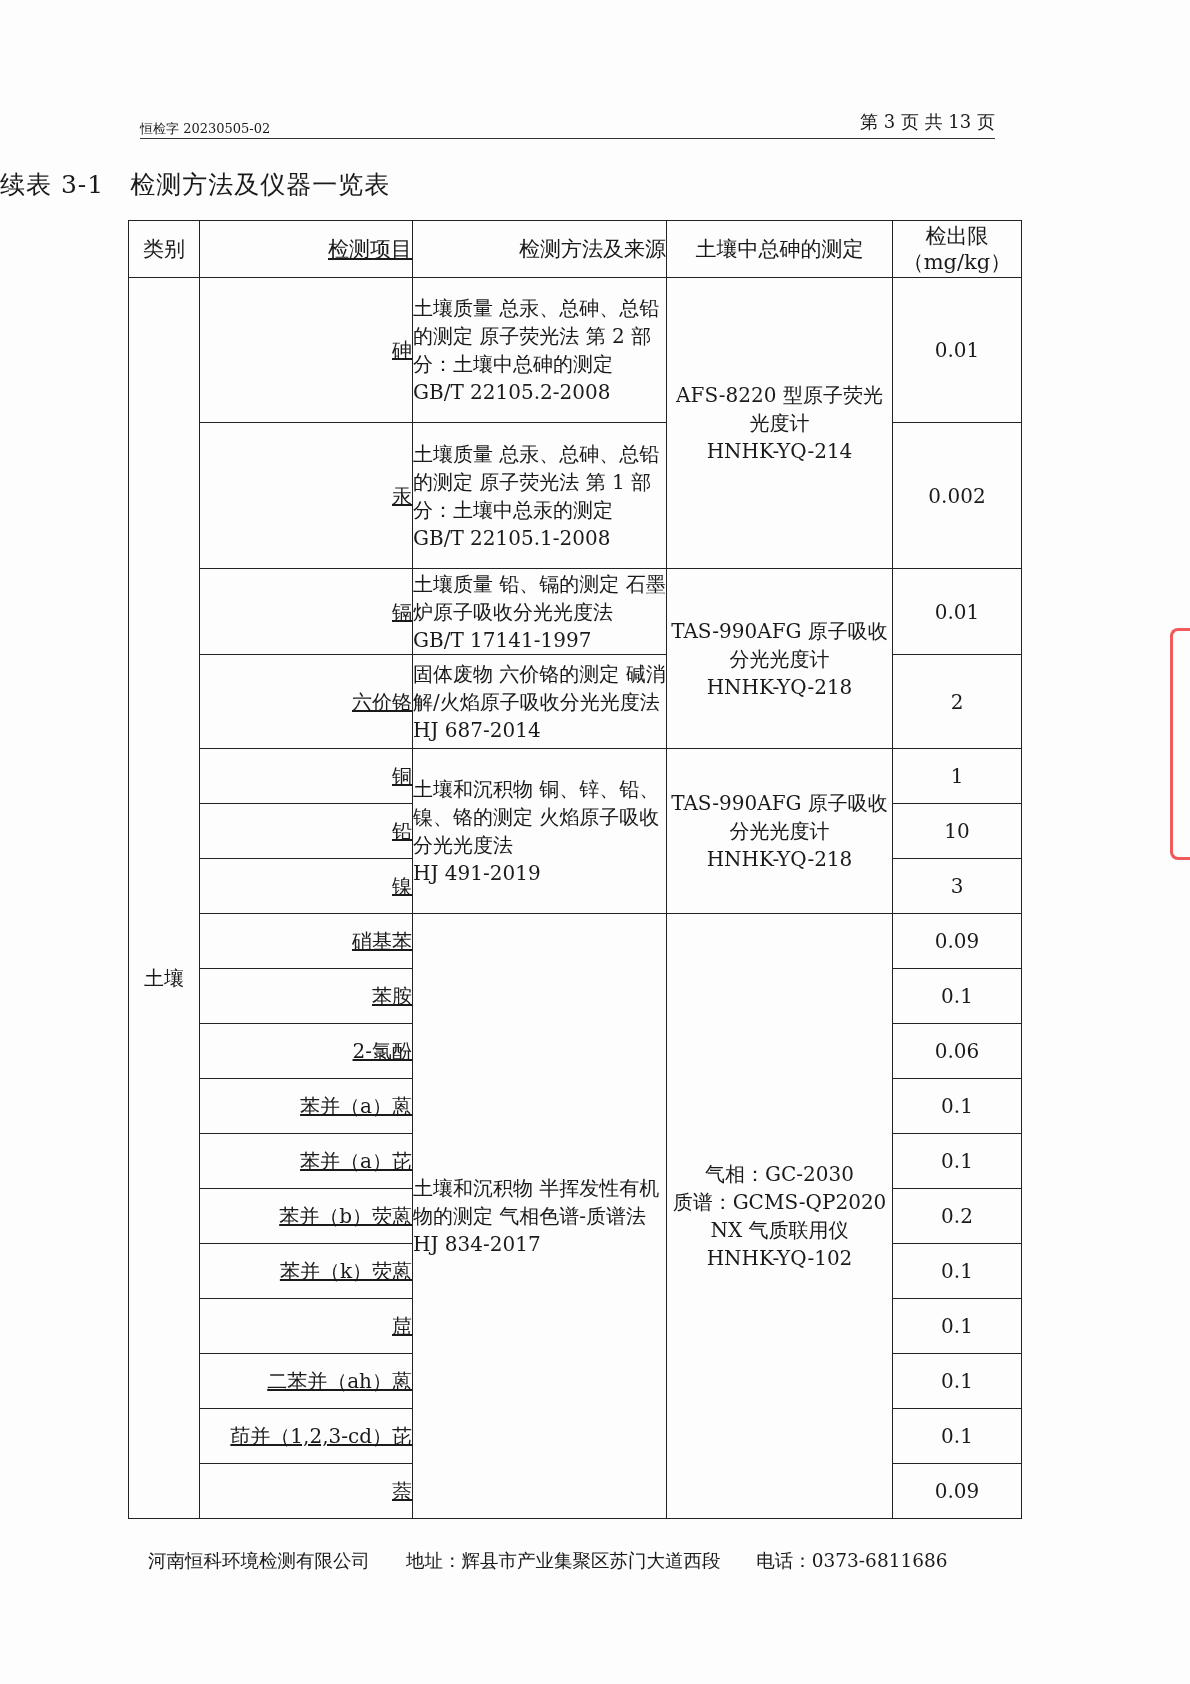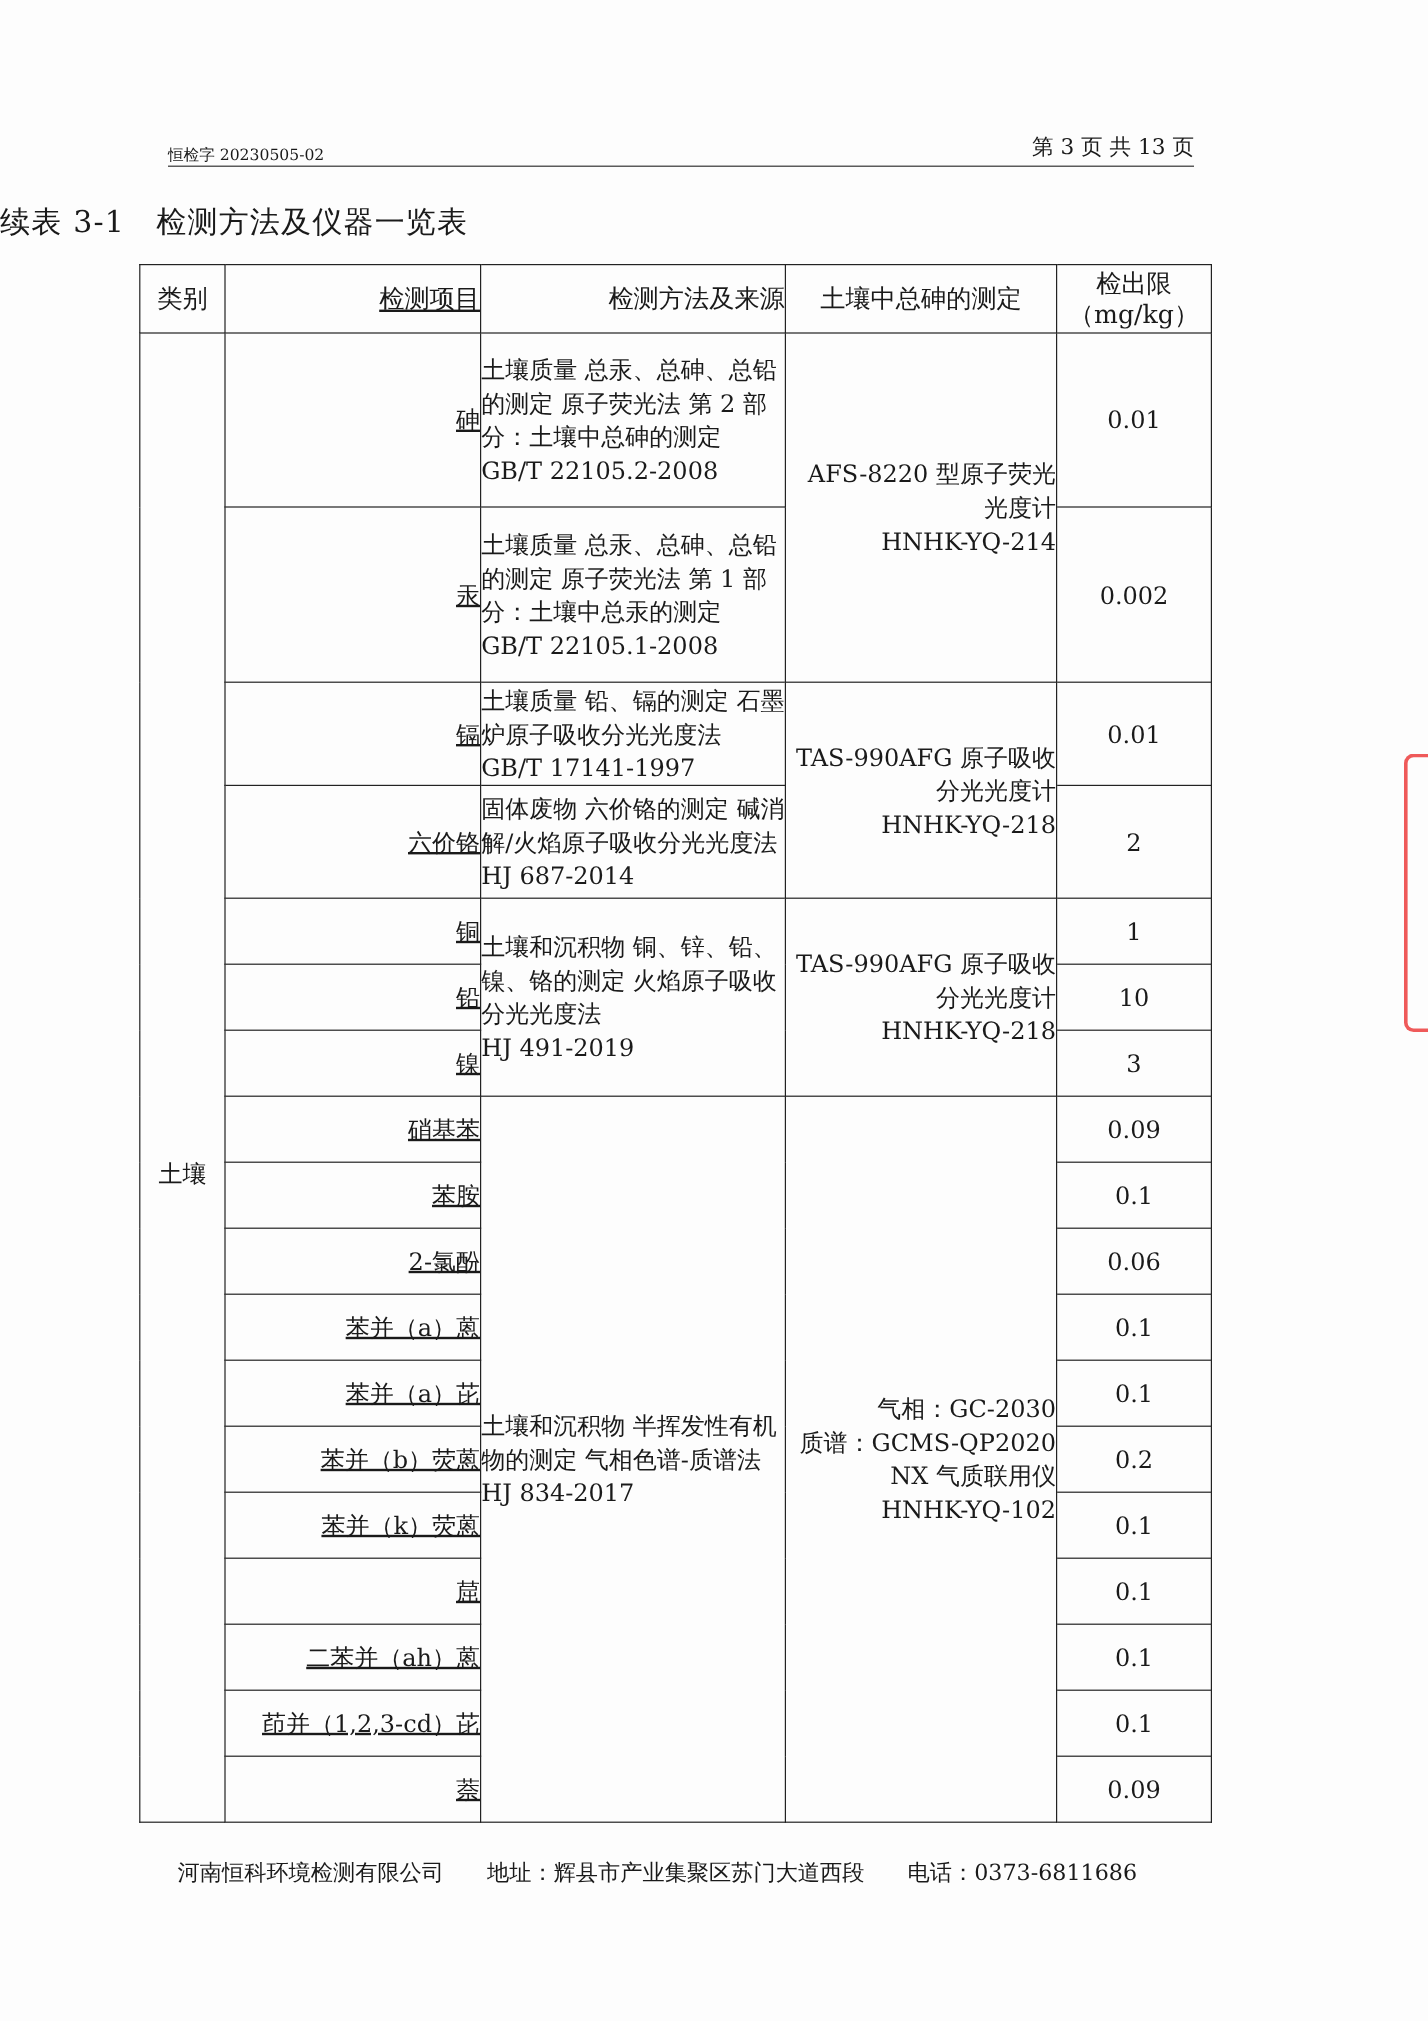--- a/index.html
+++ b/index.html
@@ -2,27 +2,27 @@
 <html><head>
 <meta charset="utf-8">
 <style>
   html, body { margin:0; padding:0; }
   body { width:1190px; height:1684px; background:#fdfdfd; position:relative; overflow:hidden;
          font-family:"DejaVu Serif","Liberation Serif",serif; color:#1a1a1a; }
   .header { position:absolute; left:140px; top:110px; width:855px; height:28px; border-bottom:1.5px solid #333; }
   .doc-no { position:absolute; left:0; bottom:0; font-size:13px; }
   .page-no { position:absolute; right:0; top:0; font-size:18px; }
   .title { position:absolute; left:0; width:1190px; top:168px; font-size:25px; letter-spacing:1px; }
-  table { position:absolute; left:116px; top:220px; border-collapse:collapse; table-layout:fixed; }
+  table { position:absolute; left:128px; top:220px; border-collapse:collapse; table-layout:fixed; }
   td, th { border:1.5px solid #222; font-weight:normal; font-size:20px; padding:0; line-height:28px; }
   th { height:56px; text-align:center; font-size:21px; }
   .c-cat { width:70px; text-align:center; }
   .c-item { width:212px; text-align:right;text-decoration:underline; }
   .c-method { width:253px; text-align:left; vertical-align:middle; }
-  .c-inst { width:225px; text-align:right; vertical-align:middle; }
+  .c-inst { width:225px; text-align:center; vertical-align:middle; }
   .c-limit { width:128px; text-align:center; }
   .pre { white-space:pre-line; }
   .limit-hdr { line-height:26px; }
   .footer { position:absolute; left:148px; top:1548px; font-size:18.5px; word-spacing:0; }
   .footer span { margin-right:30px; }
   .stamp-bar { position:absolute; left:1170px; top:628px; width:20px; height:226px; border:3px solid #ef5a5a; border-right:none; border-radius:8px 0 0 8px; }
 </style>
 </head>
 <body>
 

